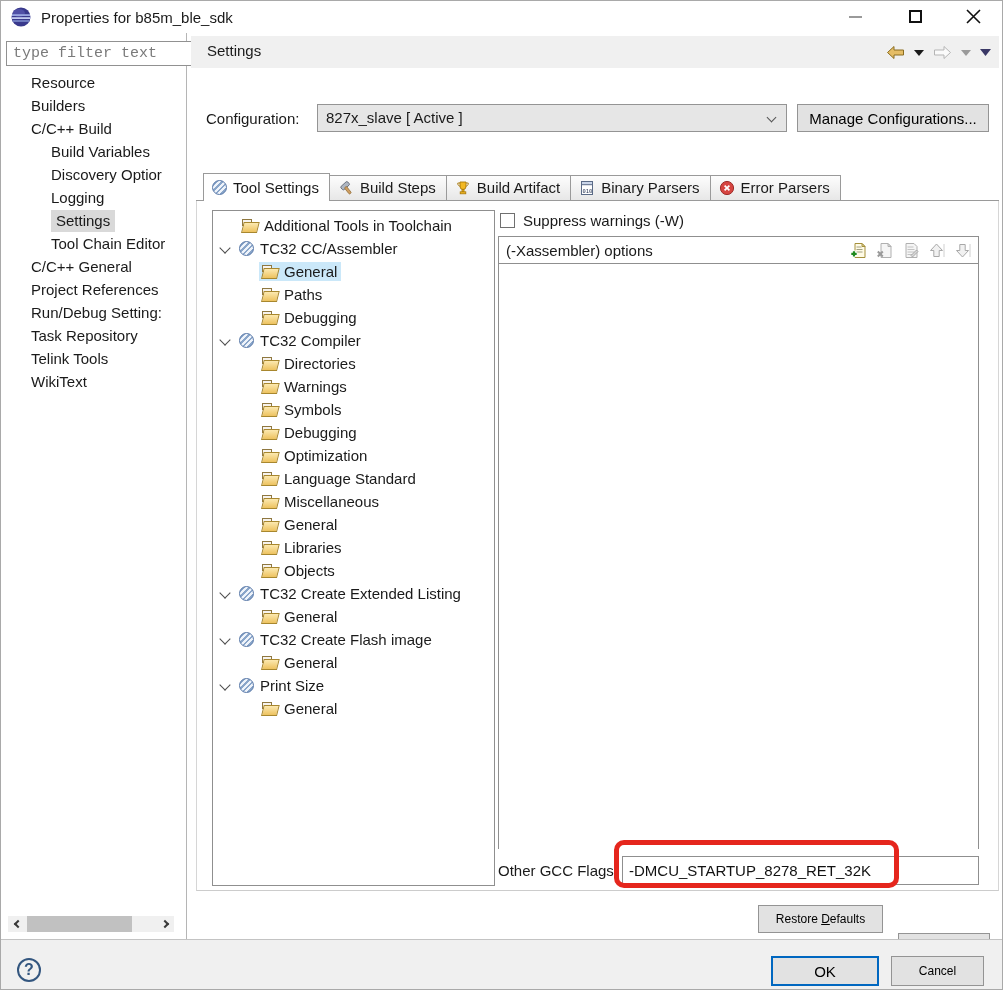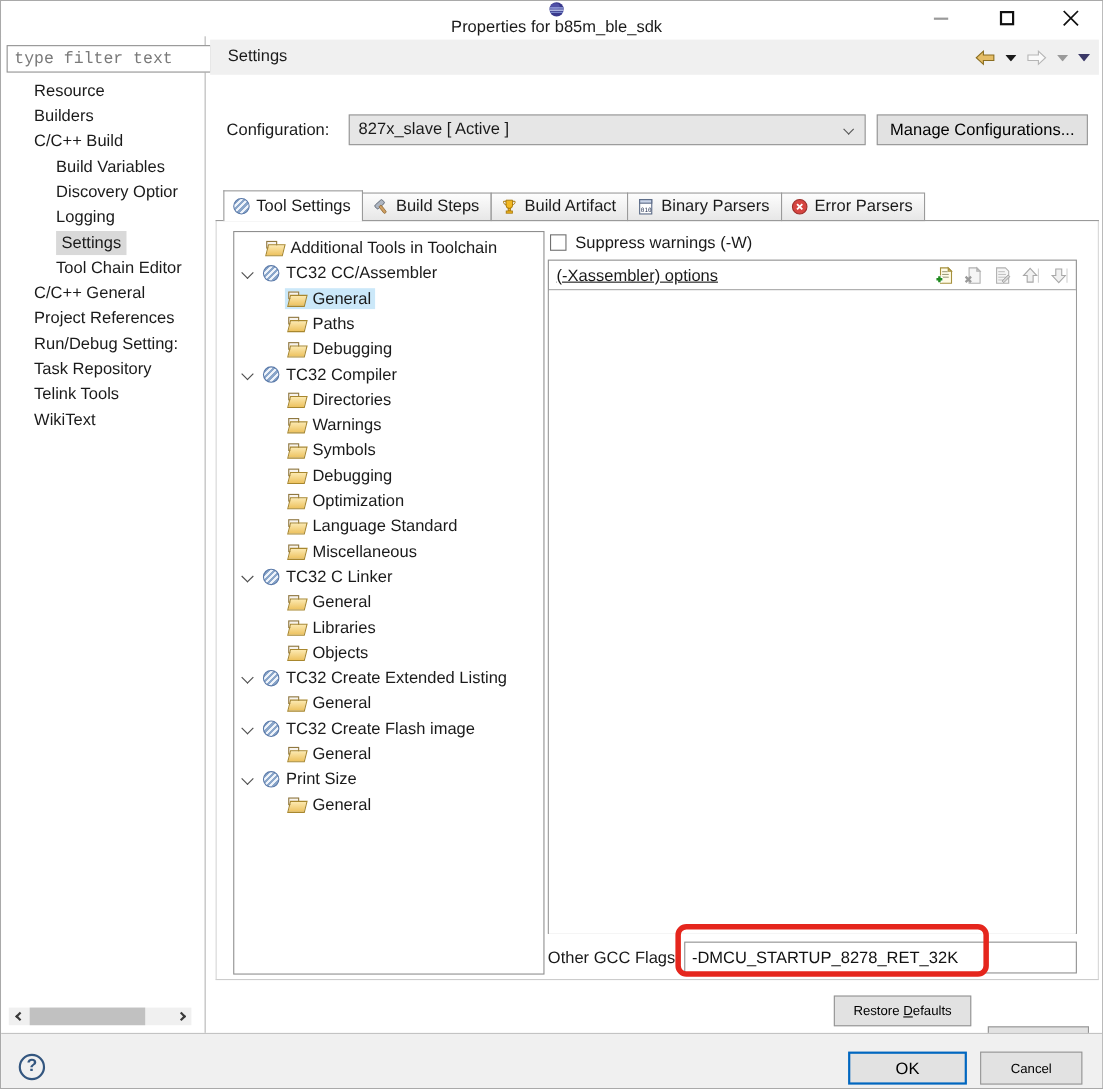--- a/index.html
+++ b/index.html
@@ -1,21 +1,21 @@
 <!DOCTYPE html>
 <html><head>
 <meta charset="utf-8">
 <style>
   * { margin:0; padding:0; box-sizing:border-box; }
   html,body { background:#fff; }
   body { font-family:"Liberation Sans", sans-serif; color:#1a1a1a; }
   #app { position:relative; width:1003px; height:990px; background:#fff; border:1px solid #a9a9a9; overflow:hidden; font-size:15px; }
 
   
-  .titlebar { position:absolute; left:0; top:0; width:100%; height:32px; background:#fff; display:flex; align-items:center;flex-direction:column; }
+  .titlebar { position:absolute; left:0; top:0; width:100%; height:32px; background:#fff; display:flex; align-items:center; }
   .titlebar .logo { margin-left:9px; width:22px; height:22px; }
   .titlebar .title { margin-left:9px; font-size:15px; }
   .win-btn { position:absolute; top:0; width:44px; height:31px; display:flex; align-items:center; justify-content:center; cursor:default; }
   .win-min { left:832px; } .win-max { left:892px; } .win-close { left:950px; }
   .min-bar { width:13px; height:2px; background:#9a9a9a; }
   .max-box { width:13px; height:13px; border:2px solid #111; }
 
   
   .sidebar { position:absolute; left:0; top:32px; width:186px; height:906px; background:#fff; border-right:1px solid #b5b5b5; }
   .filter-input { position:absolute; left:5px; top:8px; width:186px; height:25px; border:1px solid #919191; font-family:Liberation Mono, monospace; font-size:15px; padding:0 6px; color:#8b5cf6; }
@@ -64,21 +64,21 @@
 
   
   .icon-folder { position:relative; width:17px; height:14px; flex:none; }
   .icon-folder::before { content:""; position:absolute; left:1px; top:0; width:8px; height:5px; background:#f7f3ee; border:1px solid #8f7840; }
   .icon-folder::after { content:""; position:absolute; left:0; top:3px; width:14px; height:9px; background:linear-gradient(#fce9b0,#edc25f); border:1px solid #a8872e; transform:skewX(-14deg); transform-origin:100% 100%; }
   .icon-tool { width:15px; height:15px; border-radius:50%; border:1px solid #5878a8; background:repeating-linear-gradient(135deg,#eef3fa 0 2px,#8aa6ca 2px 4px); flex:none; }
 
   
   .suppress-row { position:absolute; left:499px; top:211px; display:flex; align-items:center; gap:8px; z-index:2; }
   .checkbox { width:15px; height:15px; border:1px solid #707070; background:#fff; flex:none; }
-  .opt-group { position:absolute; left:497px; top:235px; width:481px; height:613px; border:1px solid #8f8f8f; background:#fff; z-index:2;text-decoration:underline; }
+  .opt-group { position:absolute; left:497px; top:235px; width:481px; height:613px; border:1px solid #8f8f8f; background:#fff; z-index:2; }
   .opt-header { height:27px; border-bottom:1px solid #8f8f8f; display:flex; align-items:center; padding:0 7px; }
   .opt-title { flex:1; }
   .opt-icons { display:flex; align-items:center; gap:9px; }
   .opt-icons svg { width:17px; height:17px; }
 
   .gcc-label { position:absolute; left:497px; top:861px; z-index:2; }
   .gcc-input { position:absolute; left:621px; top:855px; width:357px; height:29px; border:1px solid #8f8f8f; font-family:inherit; font-size:15px; padding:0 6px; color:#111; z-index:2; }
   .red-box { position:absolute; left:613px; top:839px; width:285px; height:48px; border:5px solid #e5261d; border-radius:10px; z-index:6; pointer-events:none; }
 
   
@@ -294,27 +294,20 @@
           <span class="icon-folder"></span>
           <span>Language Standard</span>
         </span>
       </div>
     <div class="trow child">
         <span class="hl">
           <span class="icon-folder"></span>
           <span>Miscellaneous</span>
         </span>
       </div>
-    <div class="trow">
-        <span class="chev"></span>
-        <span class="hl">
-          <span class="icon-tool"></span>
-          <span>TC32 C Linker</span>
-        </span>
-      </div>
     <div class="trow child">
         <span class="hl">
           <span class="icon-folder"></span>
           <span>General</span>
         </span>
       </div>
     <div class="trow child">
         <span class="hl">
           <span class="icon-folder"></span>
           <span>Libraries</span>

